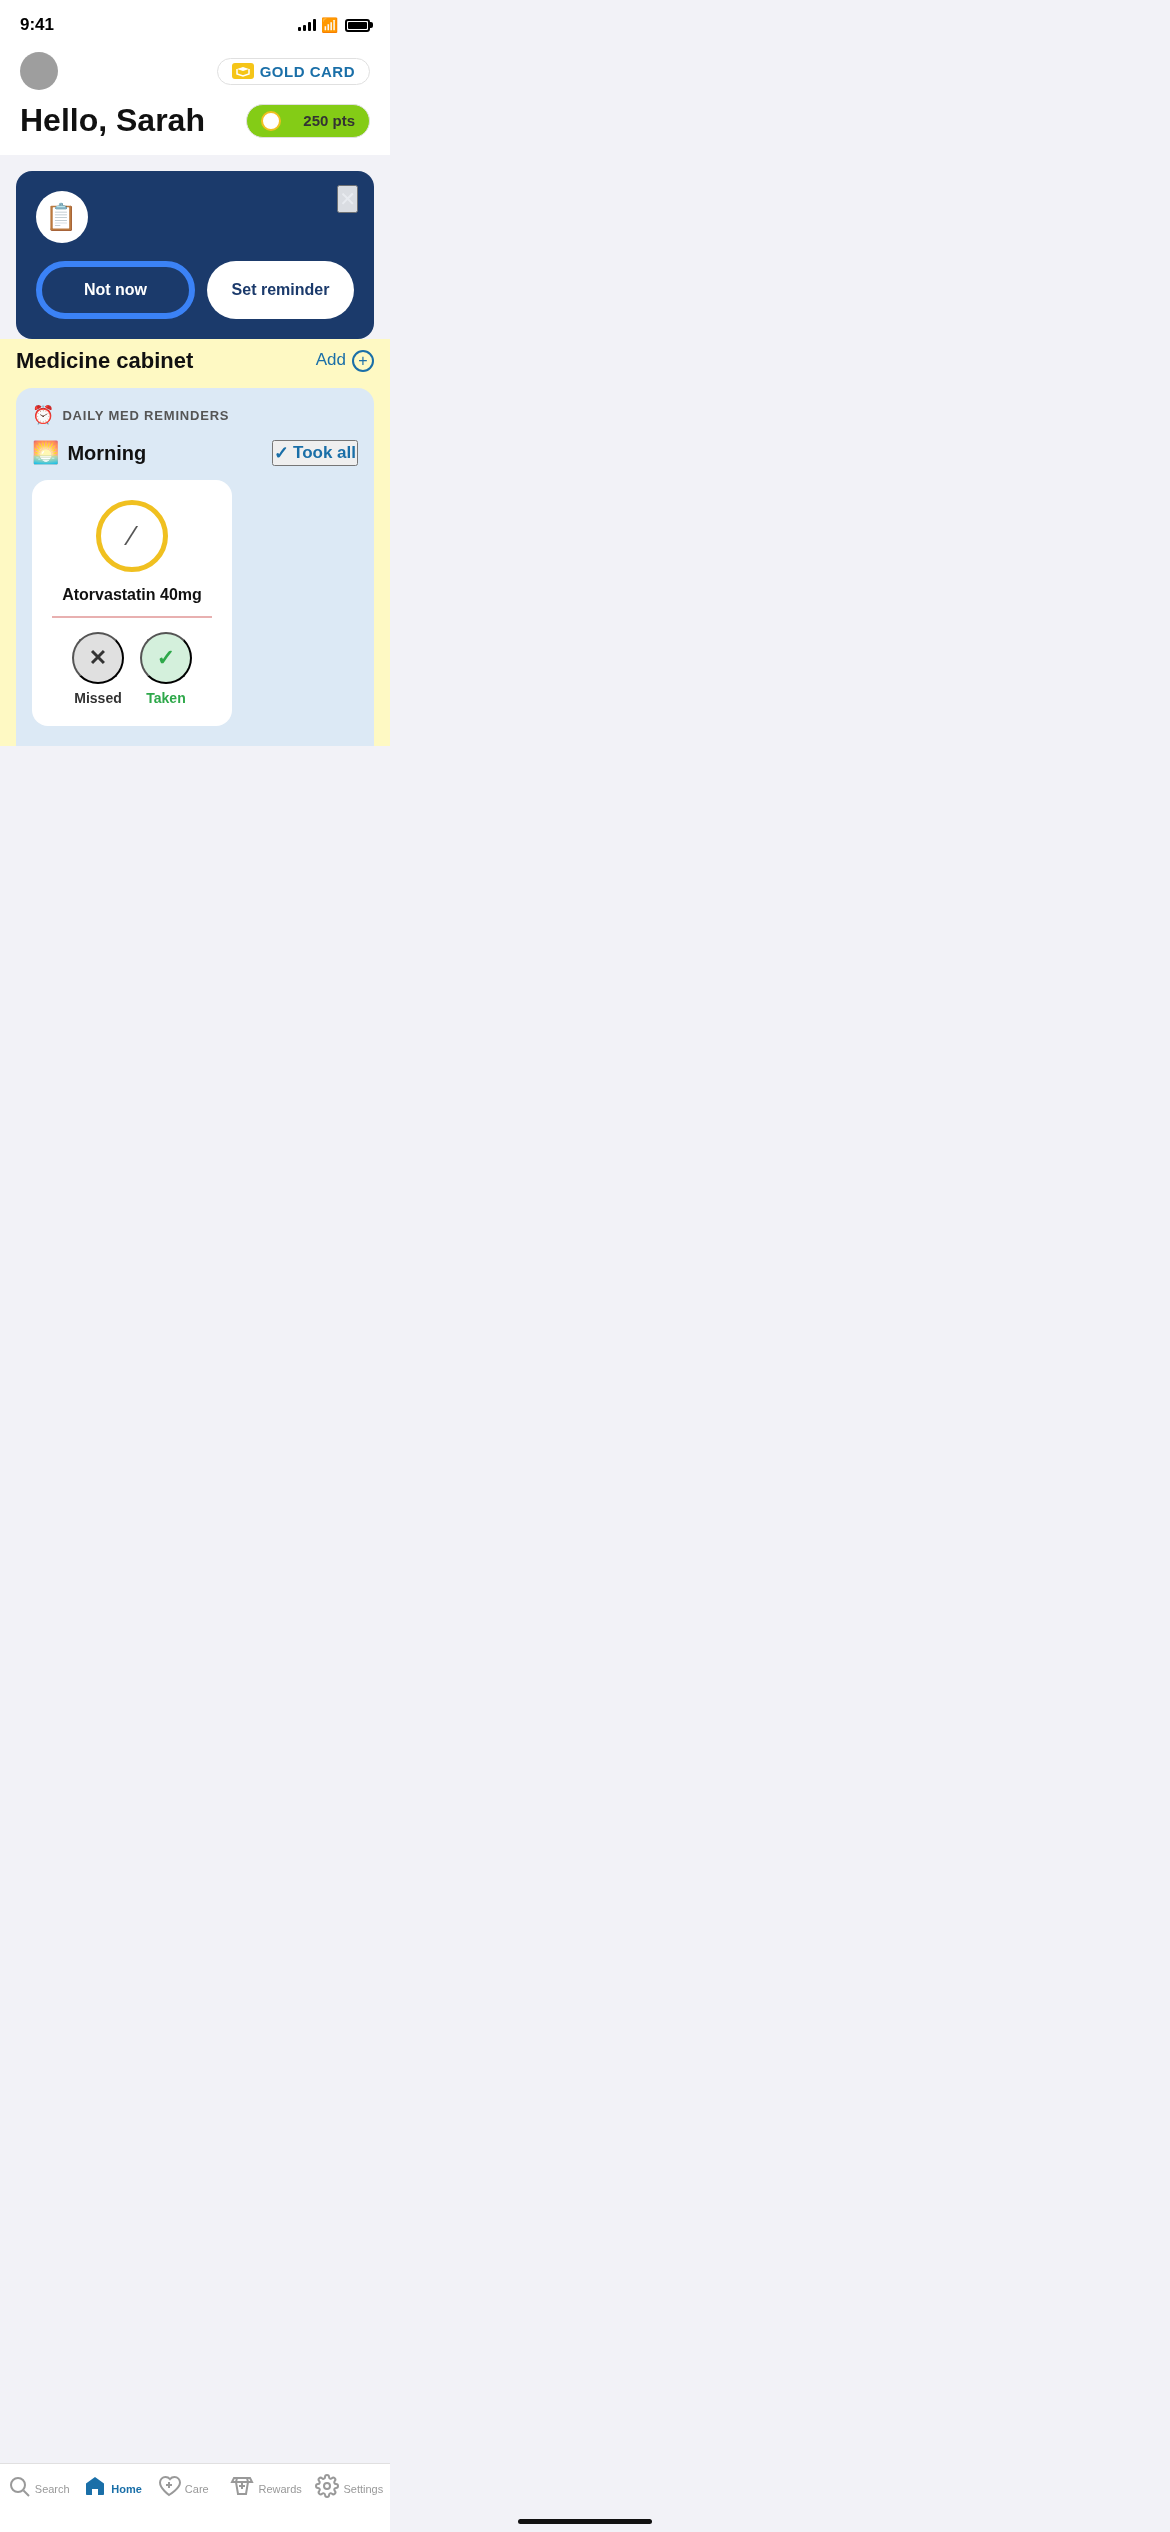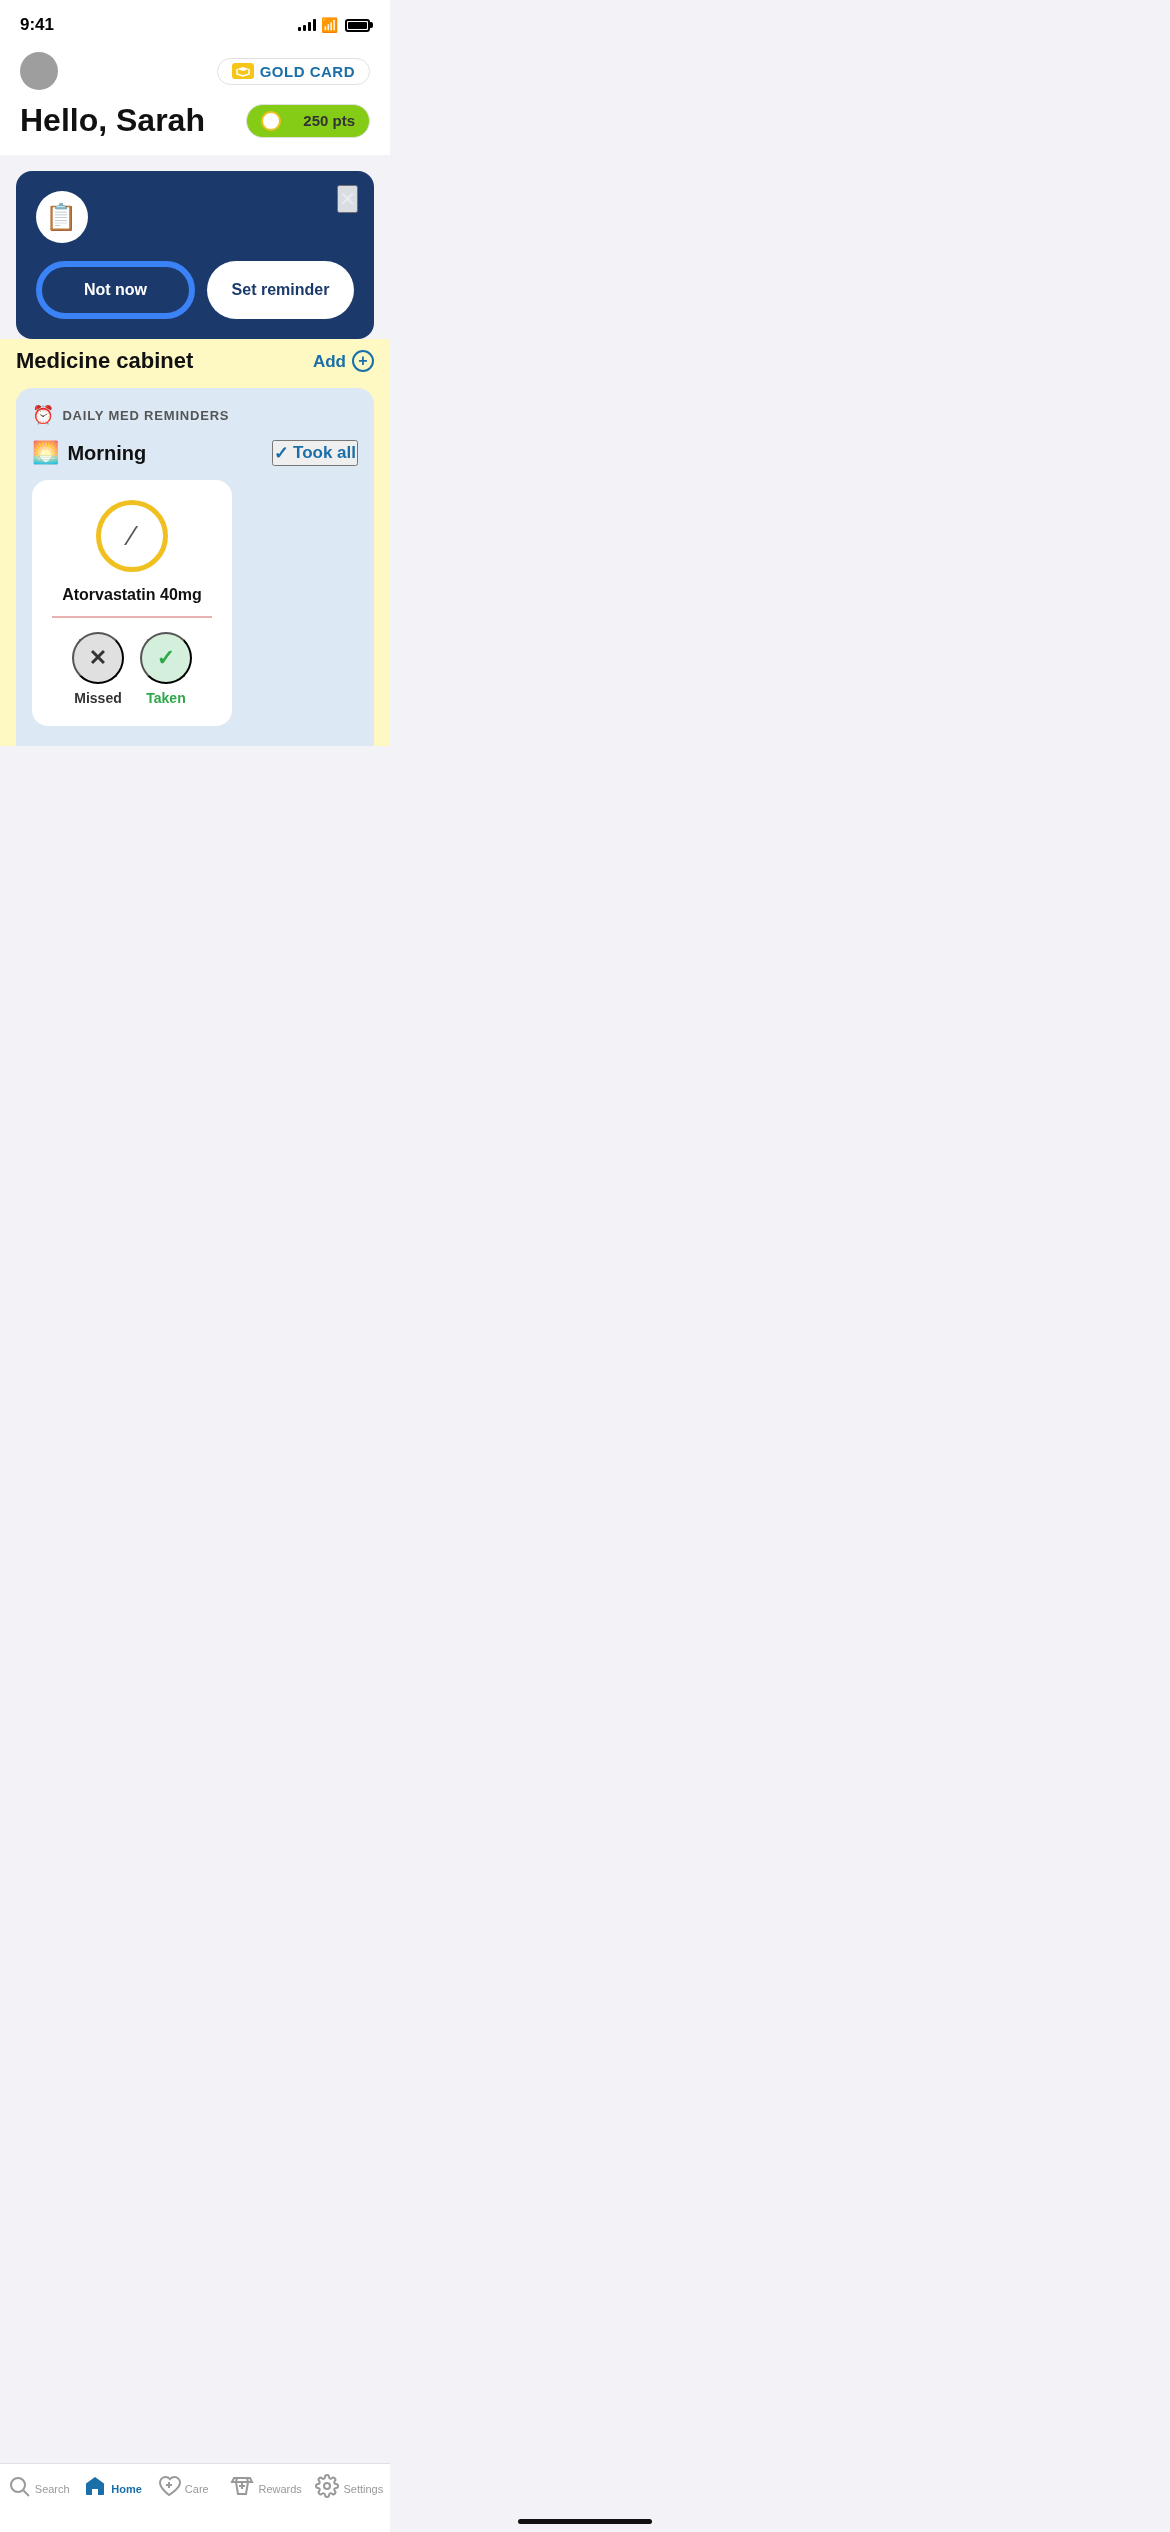--- a/index.html
+++ b/index.html
@@ -230,25 +230,25 @@
       align-items: center;
       margin-bottom: 14px;
     }
     .medicine-title {
       font-size: 22px;
       font-weight: 700;
       color: #111;
     }
     .add-btn {
       display: flex;
-      align-items: flex-end;
+      align-items: flex-start;
       gap: 6px;
       color: #1a6fa8;
       font-size: 17px;
-      font-weight: 700;
+      font-weight: 400;
       cursor: pointer;
       background: none;
       border: none;
     }
     .add-circle {
       width: 22px;
       height: 22px;
       border-radius: 50%;
       border: 2px solid #1a6fa8;
       display: flex;

